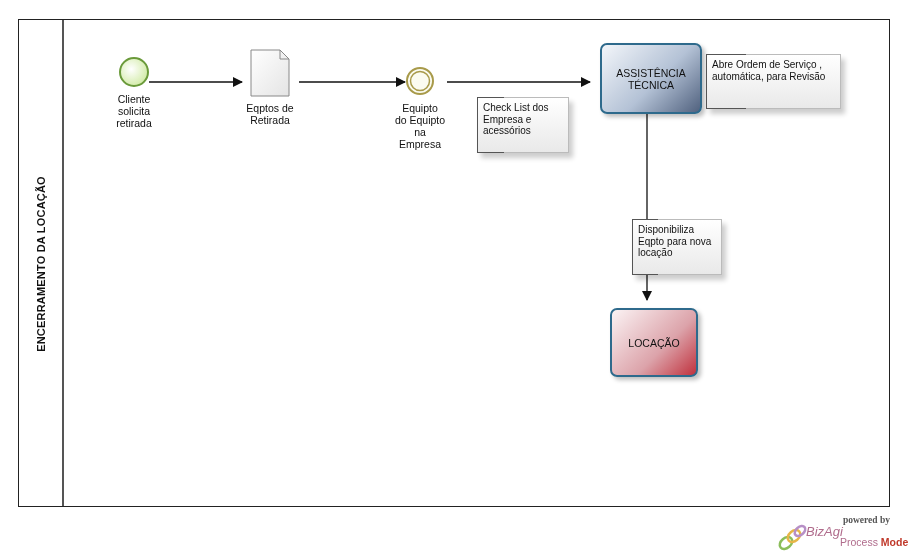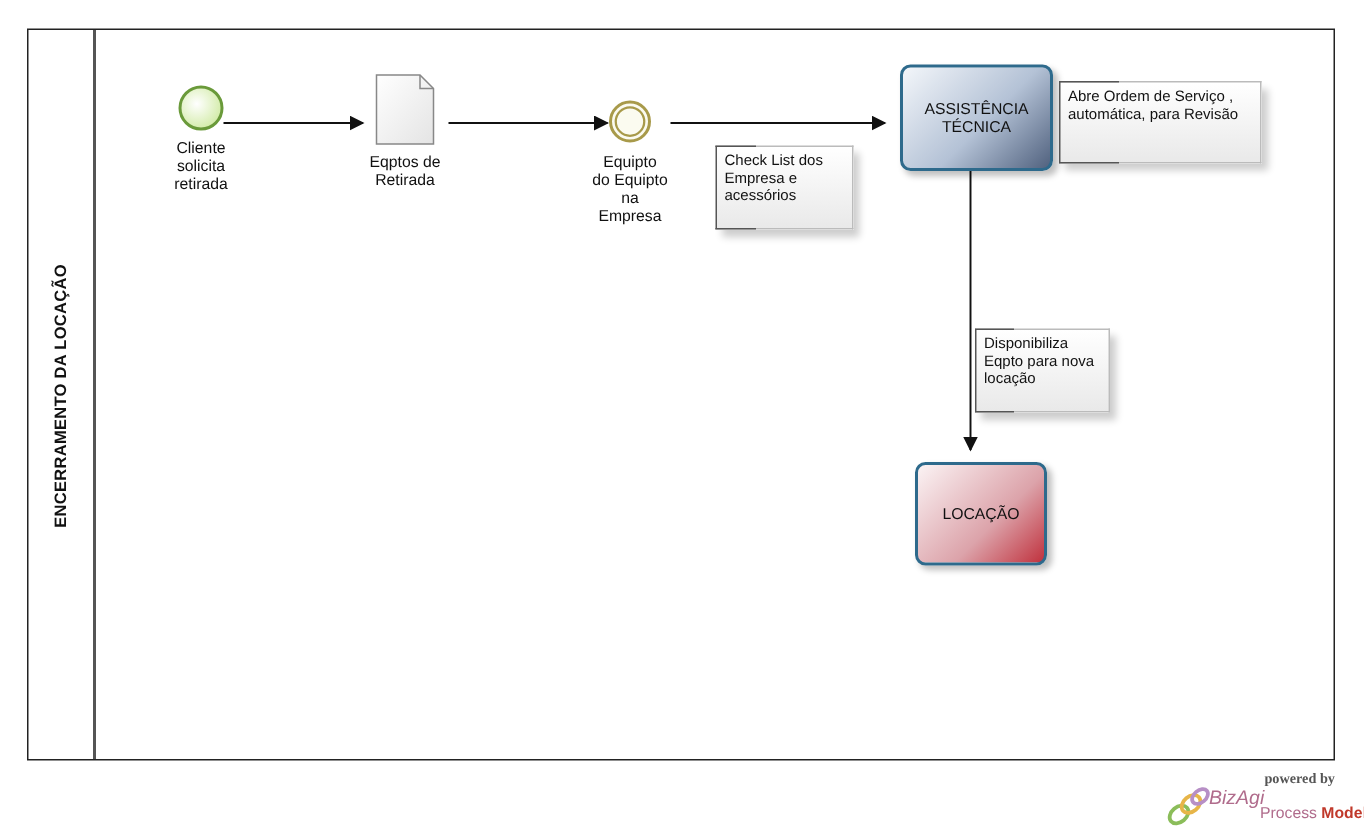--- a/index.html
+++ b/index.html
@@ -98,21 +98,21 @@
   <div>Check List dos</div>
   <div>Empresa e</div>
   <div>acessórios</div>
 </div>
 
 <div class="note" style="left:706px;top:54px;width:135px;height:55px;">
   <div>Abre Ordem de Serviço ,</div>
   <div>automática, para Revisão</div>
 </div>
 
-<div class="note" style="left:650px;top:219px;width:90px;height:56px;">
+<div class="note" style="left:632px;top:219px;width:90px;height:56px;">
   <div>Disponibiliza</div>
   <div>Eqpto para nova</div>
   <div>locação</div>
 </div>
 
 <div class="brand">
   <svg width="32" height="36" style="position:absolute;left:0;top:6px;">
     <ellipse cx="10" cy="22" rx="7" ry="5" fill="none" stroke="#8bbd5a" stroke-width="2.5" transform="rotate(-40 10 22)"></ellipse>
     <ellipse cx="18" cy="15" rx="7" ry="5" fill="none" stroke="#e7b548" stroke-width="2.5" transform="rotate(-40 18 15)"></ellipse>
     <ellipse cx="24" cy="10" rx="6" ry="4" fill="none" stroke="#b78fc6" stroke-width="2.5" transform="rotate(-40 24 10)"></ellipse>

